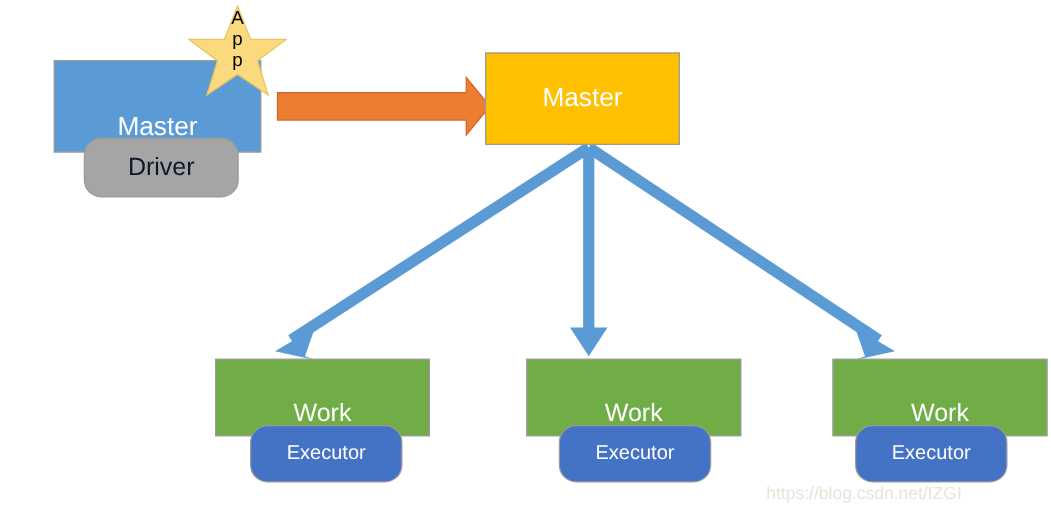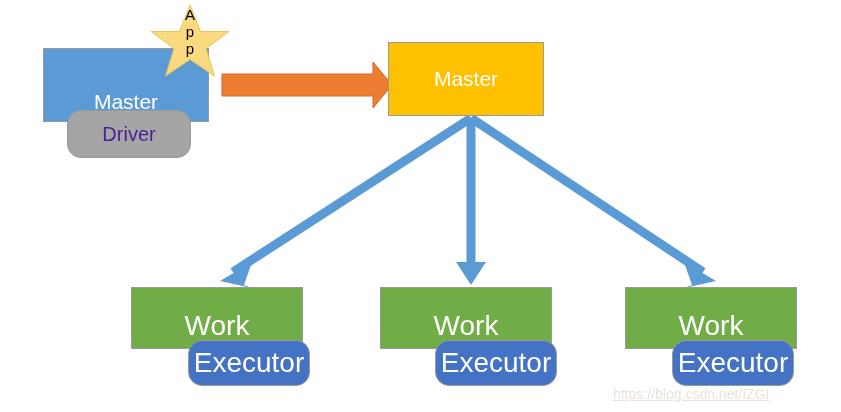--- a/index.html
+++ b/index.html
@@ -51,55 +51,57 @@
     align-items: flex-end;
     padding-bottom: 8px;
   }
 
   .driver-box {
     left: 67px;
     top: 110px;
     width: 124px;
     height: 48px;
     background: #A5A5A5;
-    color: #4c1d95;
+    color: #0f172a;
     font-size: 20px;
   }
 
   .master-box {
     left: 388px;
     top: 42px;
     width: 156px;
     height: 74px;
     background: #FFC000;
     color: #ffffff;
     font-size: 21px;
   }
 
   .work-box {
     width: 172px;
     height: 62px;
     background: #70AD47;
     color: #ffffff;
-    font-size: 28px;
+    font-size: 20px;
     top: 287px;
     align-items: flex-end;
     padding-bottom: 6px;
+    margin-left: 41px;
   }
   .work-1 { left: 131px; }
   .work-2 { left: 380px; }
   .work-3 { left: 625px; }
 
   .executor-box {
     width: 122px;
     height: 46px;
     background: #4472C4;
     color: #ffffff;
-    font-size: 28px;
+    font-size: 16px;
     top: 340px;
+    margin-left: 12px;
   }
   .exec-1 { left: 188px; }
   .exec-2 { left: 435px; }
   .exec-3 { left: 672px; }
 
   
   .star-wrap {
     position: absolute;
     left: 150px;
     top: 2px;
@@ -140,21 +142,20 @@
   .wm {
     position: absolute;
     white-space: nowrap;
     font-family: "Liberation Sans", sans-serif;
   }
   .wm-url {
     left: 613px;
     top: 386px;
     font-size: 14px;
     color: #e9e3d8;
-    text-decoration: underline;
   }
   .wm-csdn {
     left: 659px;
     top: 387px;
     font-size: 15px;
     color: #c8c8c8;
     opacity: .95;
   }
 
   .z1 { z-index: 1; }

